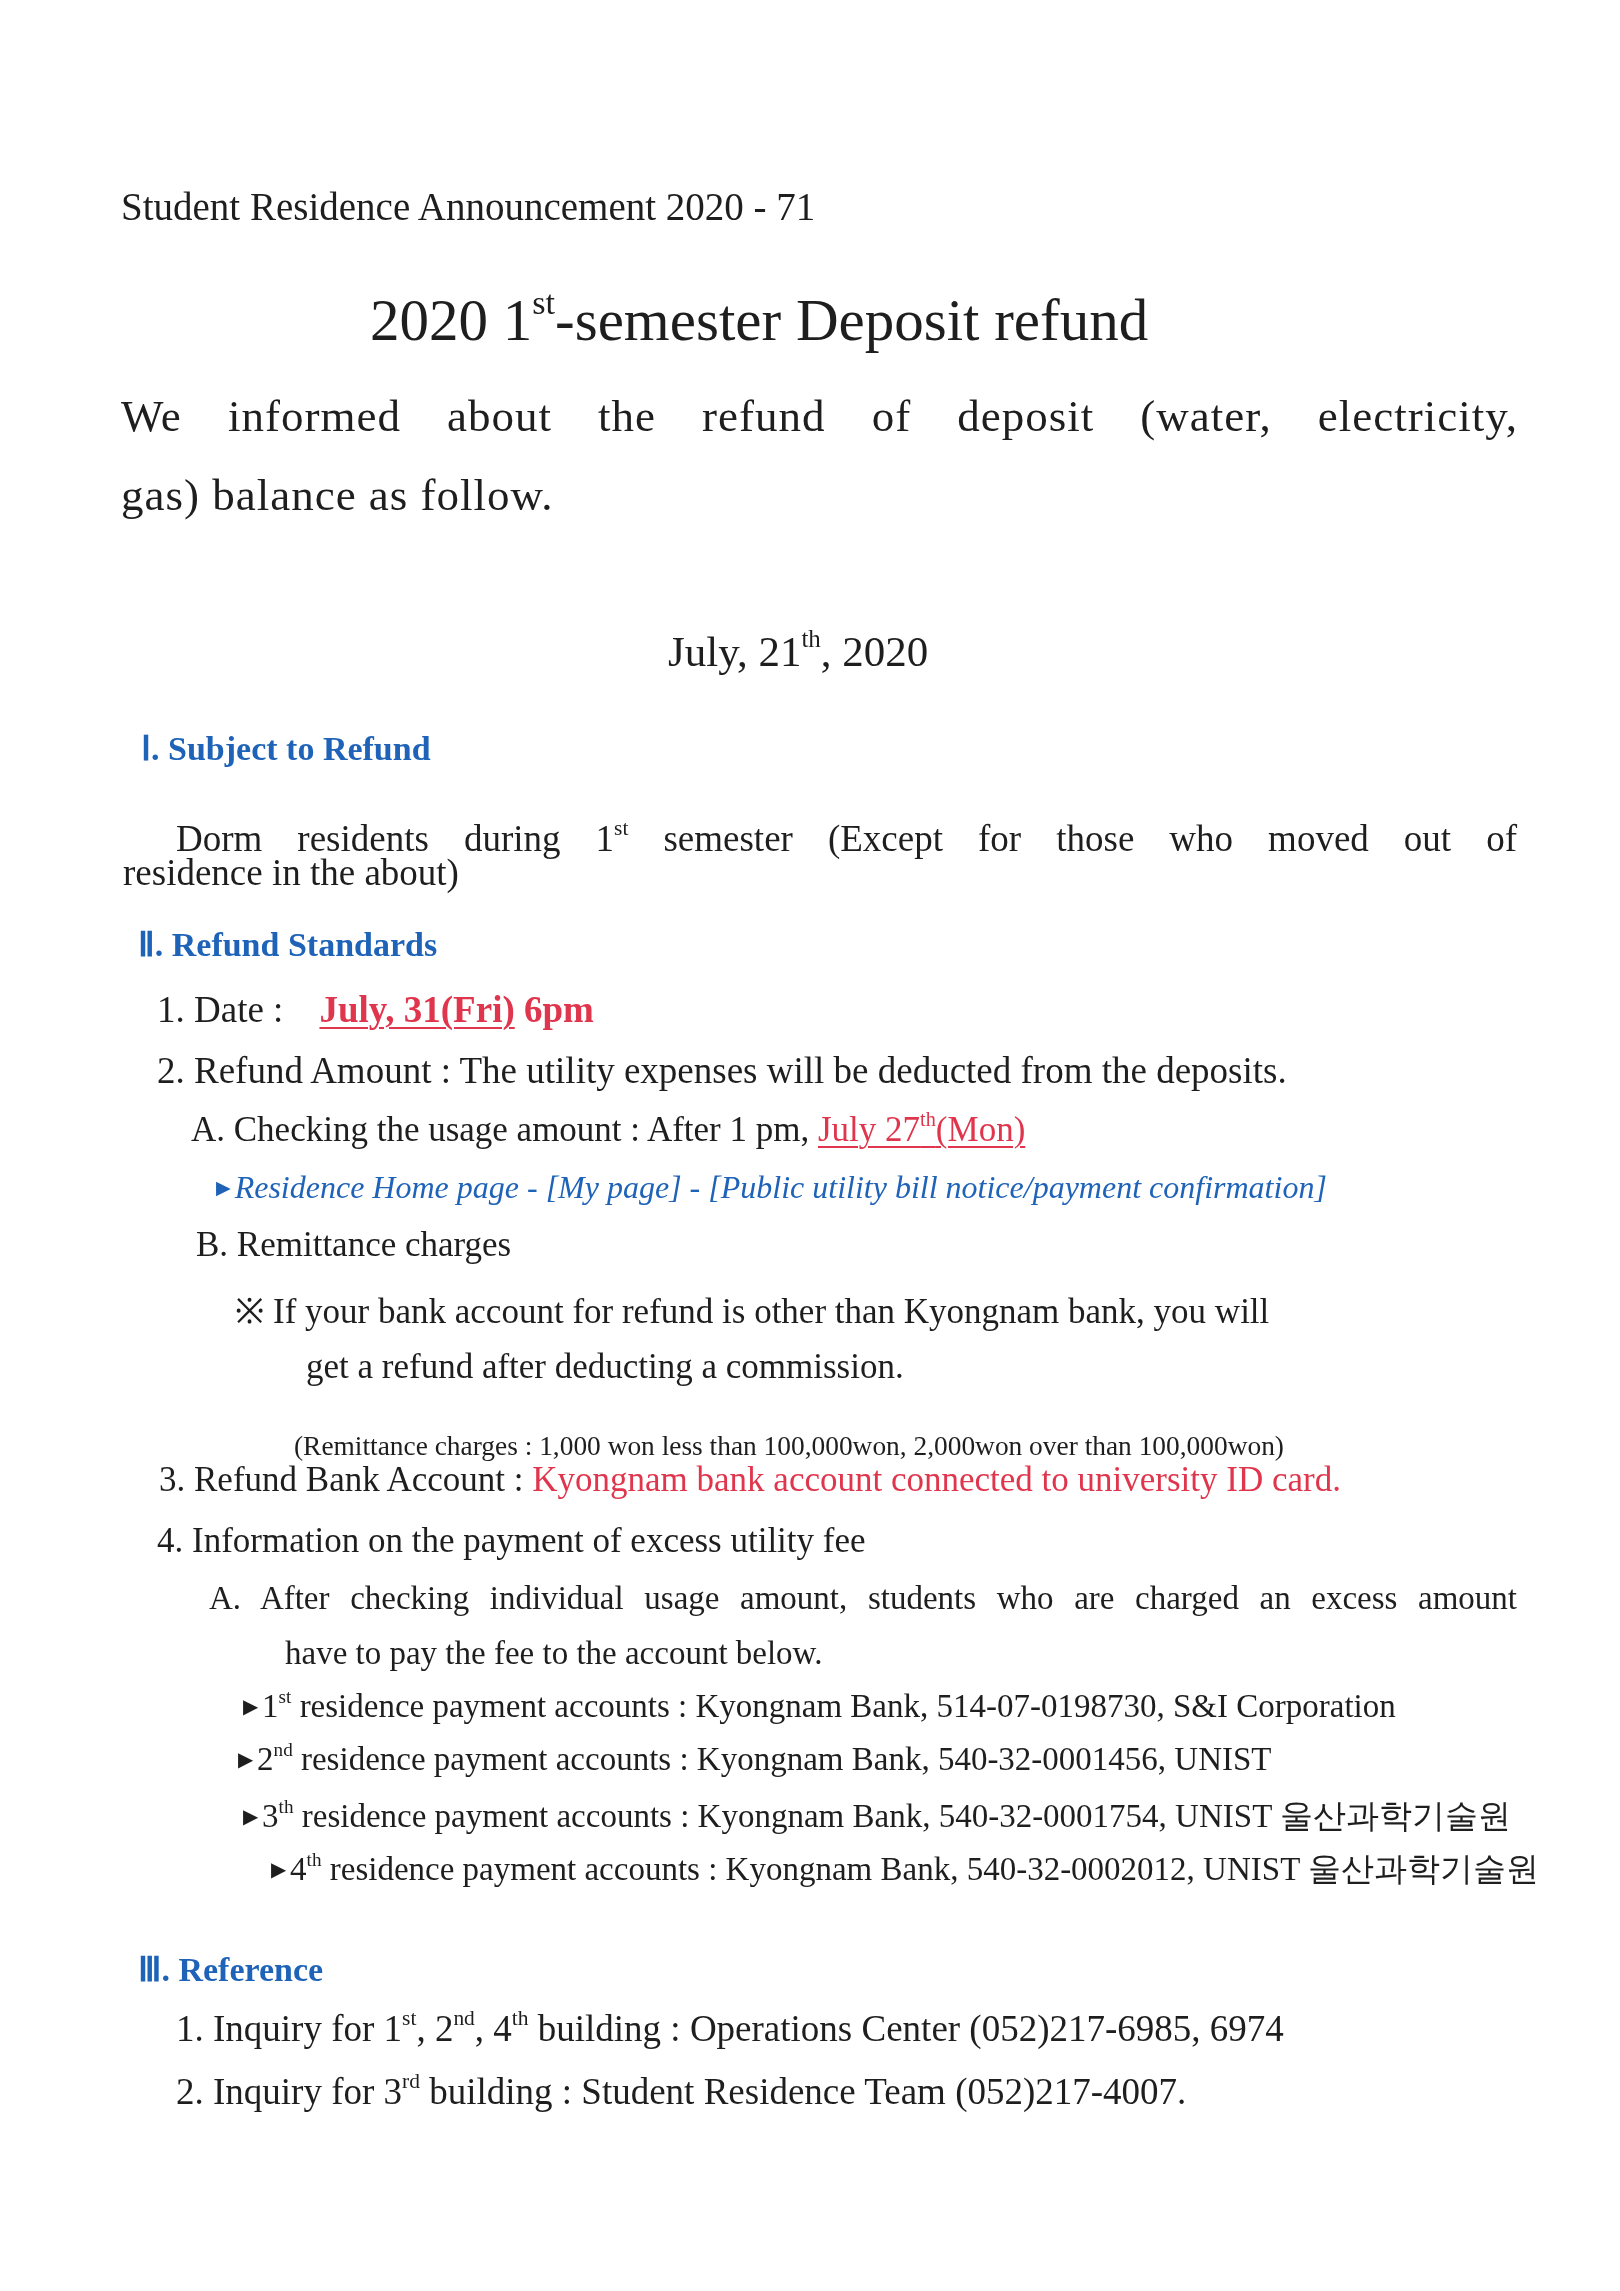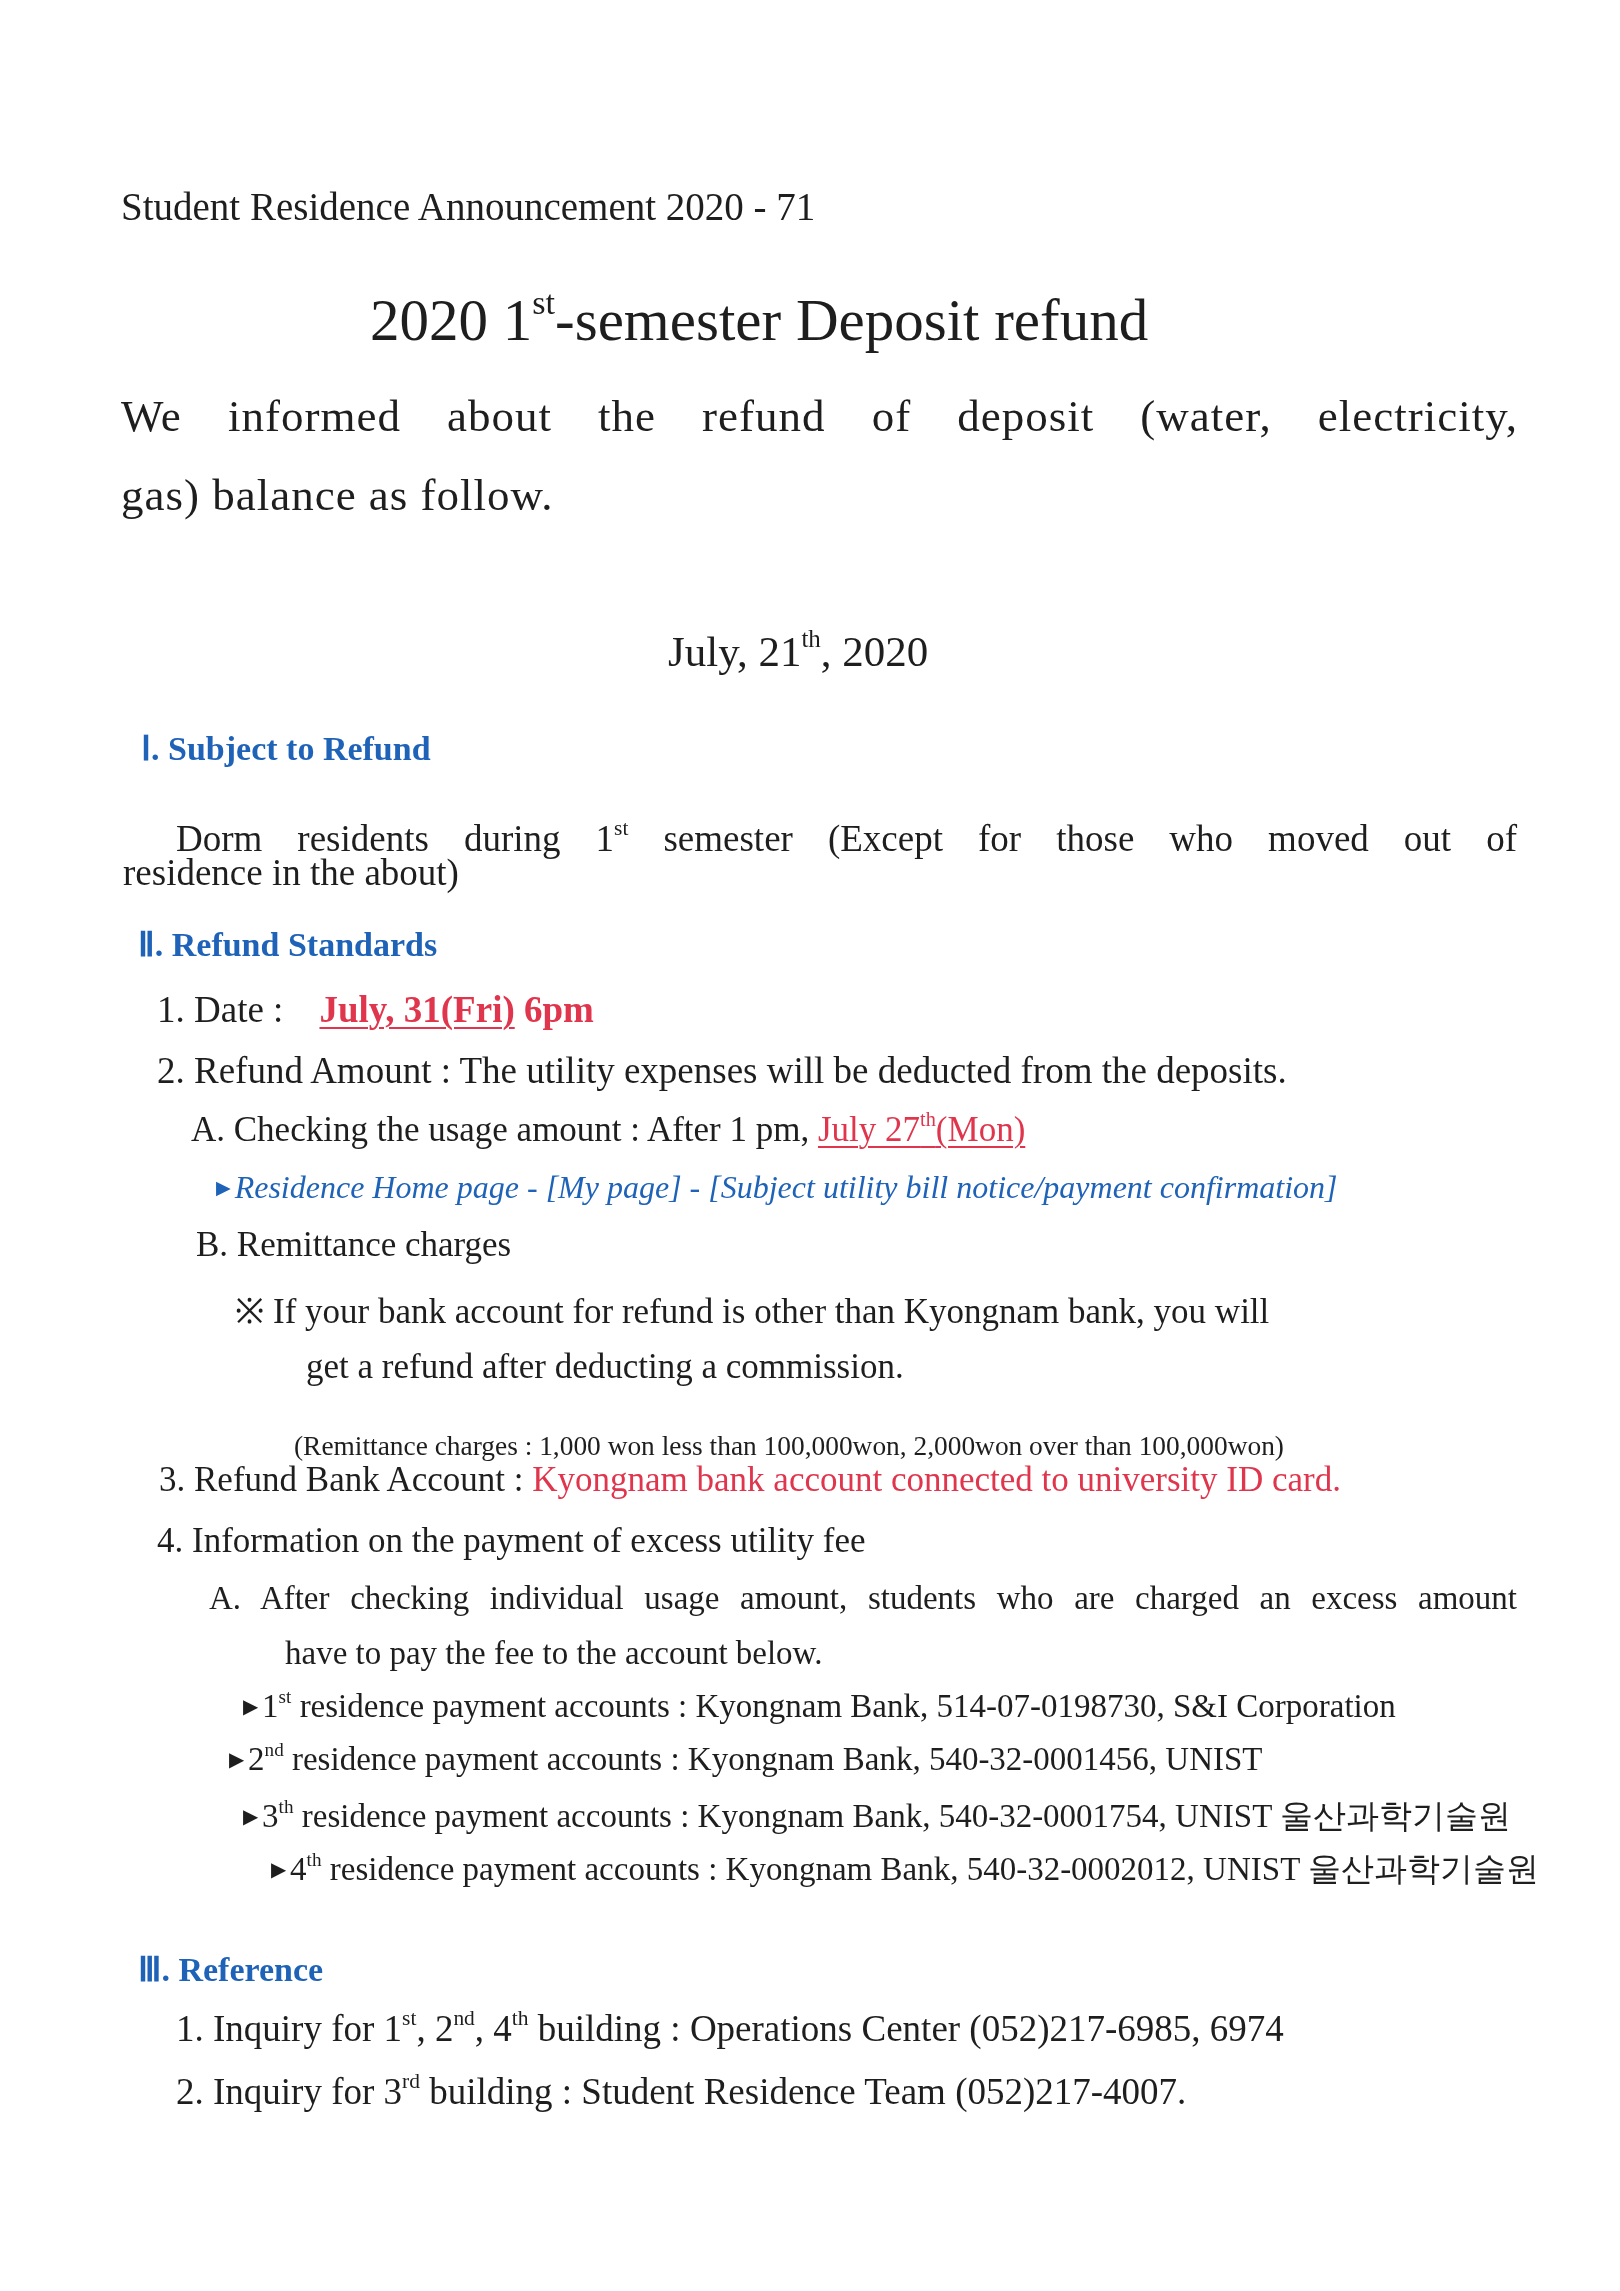--- a/index.html
+++ b/index.html
@@ -44,21 +44,21 @@
 </div>
 
 <div class="abs t38" style="left:157px; top:1049px;">2. Refund Amount : The utility expenses will be deducted from the deposits.</div>
 
 <div class="abs t36" style="left:191px; top:1110px;">
   <span>A. Checking the usage amount : After 1 pm,</span>
   <span class="red u"><span>July 27</span><sup>th</sup><span>(Mon)</span></span>
 </div>
 
 <div class="abs blue" style="left:216px; top:1169px; font-size:32px; font-style:italic;">
-  <span class="arrow">▶</span><span>Residence Home page - [My page] - [Subject utility bill notice/payment confirmation]</span>
+  <span class="arrow">▶</span><span>Residence Home page - [My page] - [Public utility bill notice/payment confirmation]</span>
 </div>
 
 <div class="abs t36" style="left:196px; top:1225px;">B. Remittance charges</div>
 
 <div class="abs t36" style="left:235px; top:1286px; width:1259px;">
   <span>※</span>
   <span>If your bank account for refund is other than Kyongnam bank, you will</span>
 </div>
 <div class="abs t36" style="left:306px; top:1347px;">get a refund after deducting a commission.</div>
 
@@ -70,21 +70,21 @@
 </div>
 
 <div class="abs t36" style="left:157px; top:1521px;">4. Information on the payment of excess utility fee</div>
 
 <div class="abs t34 just" style="left:209px; top:1580px; width:1308px;">A. After checking individual usage amount, students who are charged an excess amount</div>
 <div class="abs t34" style="left:253px; top:1635px;margin-left:32px;">have to pay the fee to the account below.</div>
 
 <div class="abs t34" style="left:243px; top:1688px;">
   <span class="arrow">▶</span><span>1</span><sup>st</sup><span> residence payment accounts : Kyongnam Bank, 514-07-0198730, S&amp;I Corporation</span>
 </div>
-<div class="abs t34" style="left:229px; top:1741px;">
+<div class="abs t34" style="left:238px; top:1741px;">
   <span class="arrow">▶</span><span>2</span><sup>nd</sup><span> residence payment accounts : Kyongnam Bank, 540-32-0001456, UNIST</span>
 </div>
 <div class="abs t34" style="left:243px; top:1794px;">
   <span class="arrow">▶</span><span>3</span><sup>th</sup><span> residence payment accounts : Kyongnam Bank, 540-32-0001754, UNIST 울산과학기술원</span>
 </div>
 <div class="abs t34" style="left:243px; top:1847px;margin-left:28px;">
   <span class="arrow">▶</span><span>4</span><sup>th</sup><span> residence payment accounts : Kyongnam Bank, 540-32-0002012, UNIST 울산과학기술원</span>
 </div>
 
 <div class="abs head blue" style="left:127px; top:1949px;">Ⅲ. Reference</div>

